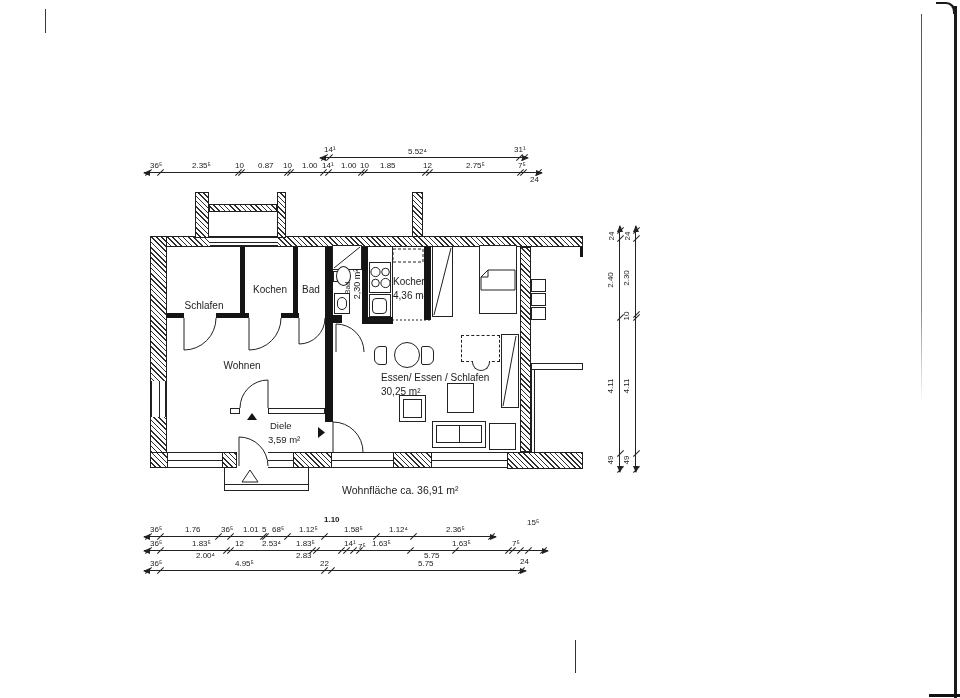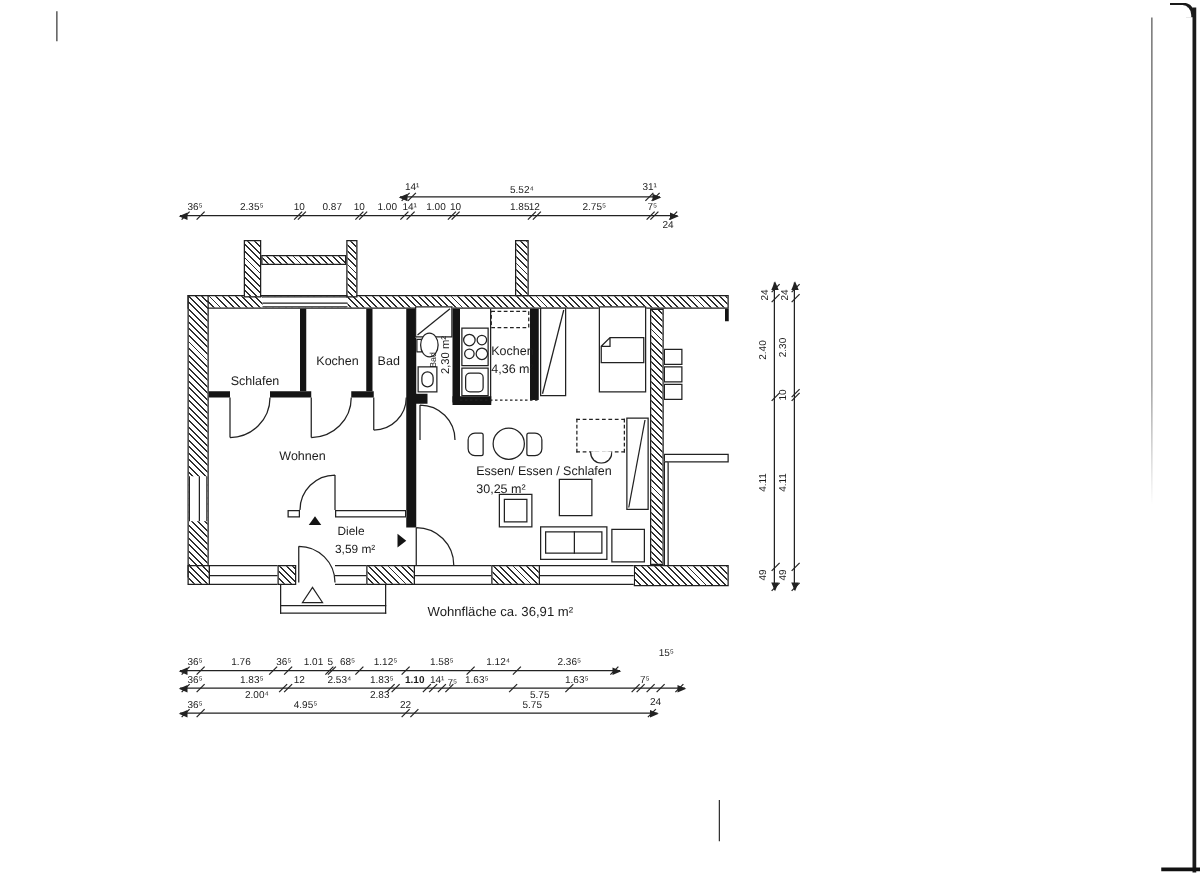--- a/index.html
+++ b/index.html
@@ -80,21 +80,21 @@
   </div>
 <span class="dim" style="left:150px;top:162px;">36⁵</span>
 <span class="dim" style="left:192px;top:162px;">2.35⁵</span>
 <span class="dim" style="left:235px;top:162px;">10</span>
 <span class="dim" style="left:258px;top:162px;">0.87</span>
 <span class="dim" style="left:283px;top:162px;">10</span>
 <span class="dim" style="left:302px;top:162px;">1.00</span>
 <span class="dim" style="left:322px;top:162px;">14¹</span>
 <span class="dim" style="left:341px;top:162px;">1.00</span>
 <span class="dim" style="left:360px;top:162px;">10</span>
-<span class="dim" style="left:408px;top:162px;">1.85</span>
+<span class="dim" style="left:380px;top:162px;">1.85</span>
 <span class="dim" style="left:423px;top:162px;">12</span>
 <span class="dim" style="left:466px;top:162px;">2.75⁵</span>
 <span class="dim" style="left:518px;top:162px;">7⁵</span>
 <span class="dim" style="left:530px;top:176px;">24</span>
 
 <div class="abs hatch" style="left:150px;top:236px;width:433px;height:11px;"></div>
 <div class="abs winH" style="left:210px;top:237px;width:68px;height:9px;"></div>
 <div class="abs hatch" style="left:195px;top:192px;width:14px;height:46px;"></div>
 <div class="abs hatch" style="left:209px;top:204px;width:68px;height:8px;"></div>
 <div class="abs hatch" style="left:277px;top:192px;width:9px;height:46px;"></div>
@@ -251,21 +251,21 @@
     <i class="tick" style="left: 363.5px; top: -1px;"></i>
     <i class="tick" style="left: 371.5px; top: -1px;"></i>
     <i class="tick" style="left: 379.5px; top: -1px;"></i>
     <i class="tick" style="left: 394.5px; top: -1px;"></i>
   </div>
 <span class="dim" style="left:150px;top:540px;">36⁵</span>
 <span class="dim" style="left:192px;top:540px;">1.83⁵</span>
 <span class="dim" style="left:235px;top:540px;">12</span>
 <span class="dim" style="left:262px;top:540px;">2.53⁴</span>
 <span class="dim" style="left:296px;top:540px;">1.83⁵</span>
-<span class="dim" style="left:324px;top:540px;font-weight:bold;">1.10</span>
+<span class="dim" style="left:324px;top:516px;font-weight:bold;">1.10</span>
 <span class="dim" style="left:344px;top:540px;">14¹</span>
 <span class="dim" style="left:358px;top:543px;">7⁵</span>
 <span class="dim" style="left:372px;top:540px;">1.63⁵</span>
 <span class="dim" style="left:452px;top:540px;">1.63⁵</span>
 <span class="dim" style="left:512px;top:540px;">7⁵</span>
 <span class="dim" style="left:527px;top:519px;">15⁵</span>
 <span class="dim" style="left:196px;top:552px;">2.00⁴</span>
 <span class="dim" style="left:296px;top:552px;">2.83</span>
 <span class="dim" style="left:424px;top:552px;">5.75</span>
 <span class="dim" style="left:520px;top:558px;">24</span>

